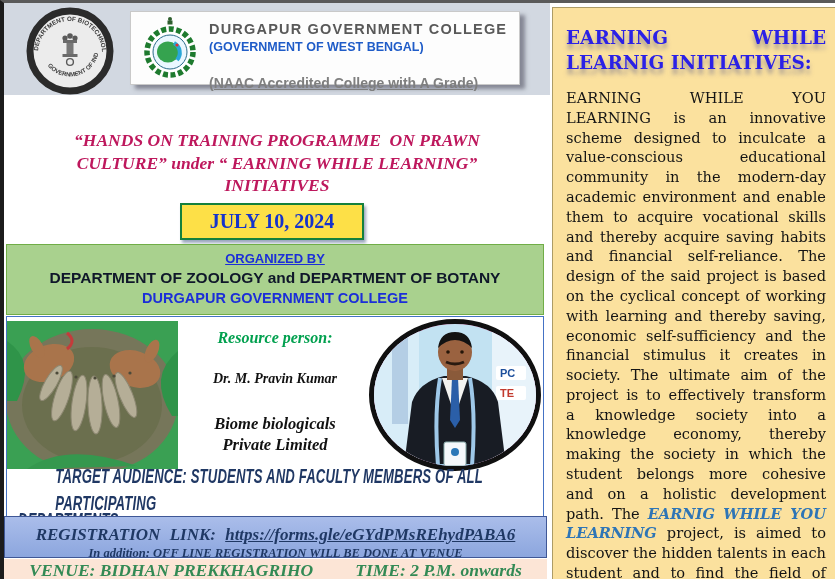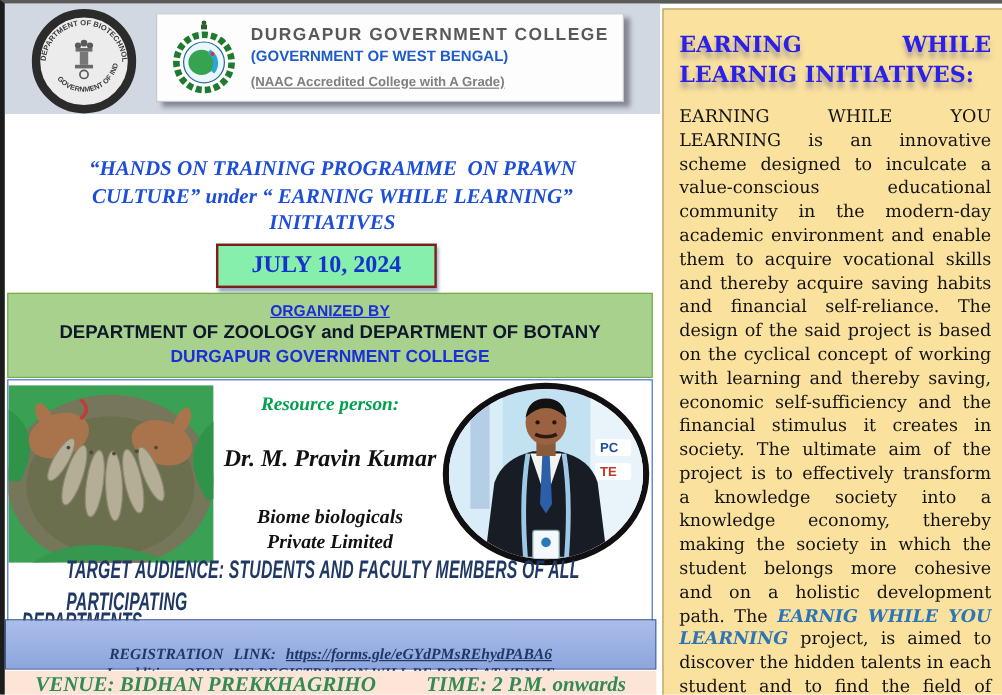--- a/index.html
+++ b/index.html
@@ -9,60 +9,60 @@
 
   
   .top-band{position:absolute;left:0;top:0;width:546px;height:92px;background:#d2d8e1;}
   .dbt-logo{position:absolute;left:22px;top:4px;width:88px;height:88px;}
   .banner{position:absolute;left:126px;top:8px;width:388px;height:72px;background:#fdfdfd;
           border:1px solid #c9c9c9;box-shadow:5px 4px 4px rgba(70,70,85,.55);}
   .wb-logo{position:absolute;left:10px;top:2px;width:58px;height:66px;}
   .banner-text{position:absolute;left:78px;top:9px;width:300px;}
   .college-name{font-size:14.5px;font-weight:bold;color:#595959;letter-spacing:1.2px;}
   .college-govt{font-size:12.5px;font-weight:bold;color:#1f5cc8;margin-top:3px;}
-  .college-naac{font-size:11px;font-weight:bold;color:#7f7f7f;text-decoration:underline;margin-top:9px;}
+  .college-naac{font-size:14px;font-weight:bold;color:#7f7f7f;text-decoration:underline;margin-top:21px;}
 
   
   .scheme-title{position:absolute;left:0;top:101px;width:546px;text-align:center;
     font-size:16px;font-weight:bold;font-style:italic;color:#4e7e33;letter-spacing:.4px;}
   .prog-title{position:absolute;left:0;top:126px;width:546px;text-align:center;
     font-family:"Liberation Serif",serif;font-size:17.5px;font-weight:bold;font-style:italic;
-    color:#1d4ed8;line-height:22.5px;white-space:pre-wrap;}
+    color:#be185d;line-height:22.5px;white-space:pre-wrap;}
   .date-badge{position:absolute;left:176px;top:200px;width:180px;height:33px;
-    background:#86efac;border:2px solid #7f1d1d;box-shadow:2px 3px 3px #9aa6bd;
+    background:#fde047;border:2px solid #15803d;box-shadow:2px 3px 3px #9aa6bd;
     display:flex;align-items:center;justify-content:center;
     font-family:"Liberation Serif",serif;font-size:20px;font-weight:bold;color:#1533cc;}
 
   
   .org-box{position:absolute;left:2px;top:241px;width:538px;height:71px;background:#a9d18e;
     border:1px solid #70ad47;text-align:center;padding-top:6px;box-sizing:border-box;}
   .org-line1{font-size:13px;font-weight:bold;color:#1b2ed8;text-decoration:underline;}
   .org-line2{font-size:15.5px;font-weight:bold;color:#0f172a;margin-top:3px;}
   .org-line3{font-size:14.5px;font-weight:bold;color:#1b2ed8;margin-top:3px;}
 
   
   .mid-box{position:absolute;left:2px;top:313px;width:538px;height:232px;background:#fff;
     border:1px solid #4472c4;box-sizing:border-box;}
   .prawn-photo{position:absolute;left:0px;top:4px;width:171px;height:148px;}
   .res-text{position:absolute;left:174px;top:12px;width:188px;text-align:center;
     font-family:"Liberation Serif",serif;font-style:italic;font-weight:bold;}
   .res-label{font-size:16px;color:#00a04e;}
-  .res-name{font-size:20px;color:#111;margin-top:24px;}
+  .res-name{font-size:14px;color:#111;margin-top:24px;}
   .res-org{font-size:16.5px;color:#111;margin-top:26px;line-height:21px;}
   .person-oval{position:absolute;left:362px;top:2px;width:172px;height:152px;border-radius:50%;
     border:5px solid #101010;overflow:hidden;background:#be185d;box-sizing:border-box;}
   .audience{position:absolute;left:0;top:153px;width:536px;text-align:left;color:#203864;}
   .aud-line{display:inline-block;font-weight:bold;font-style:italic;font-size:16px;
     transform:scale(.82,1.32);transform-origin:center;line-height:20px;letter-spacing:.2px;}
 
   
   .reg-bar{position:absolute;left:0;top:513px;width:543px;height:42px;
     background:linear-gradient(#aabdea,#8ca6de);border:1px solid #3f5796;box-sizing:border-box;
     text-align:center;font-family:"Liberation Serif",serif;font-weight:bold;font-style:italic;color:#1f3864;}
-  .reg-line1{font-size:13px;margin-top:20px;word-spacing:5px;}
+  .reg-line1{font-size:17px;margin-top:8px;word-spacing:5px;}
   .reg-line1 a{color:#1f3864;text-decoration:underline;}
   .reg-line2{font-size:12.5px;margin-top:1px;}
 
   
   .venue-bar{position:absolute;left:0;top:556px;width:543px;height:23px;background:#fce5d6;
     display:flex;justify-content:center;align-items:center;gap:42px;
     font-family:"Liberation Serif",serif;font-weight:bold;font-style:italic;
     font-size:17.5px;color:#338a55;}
 
   

